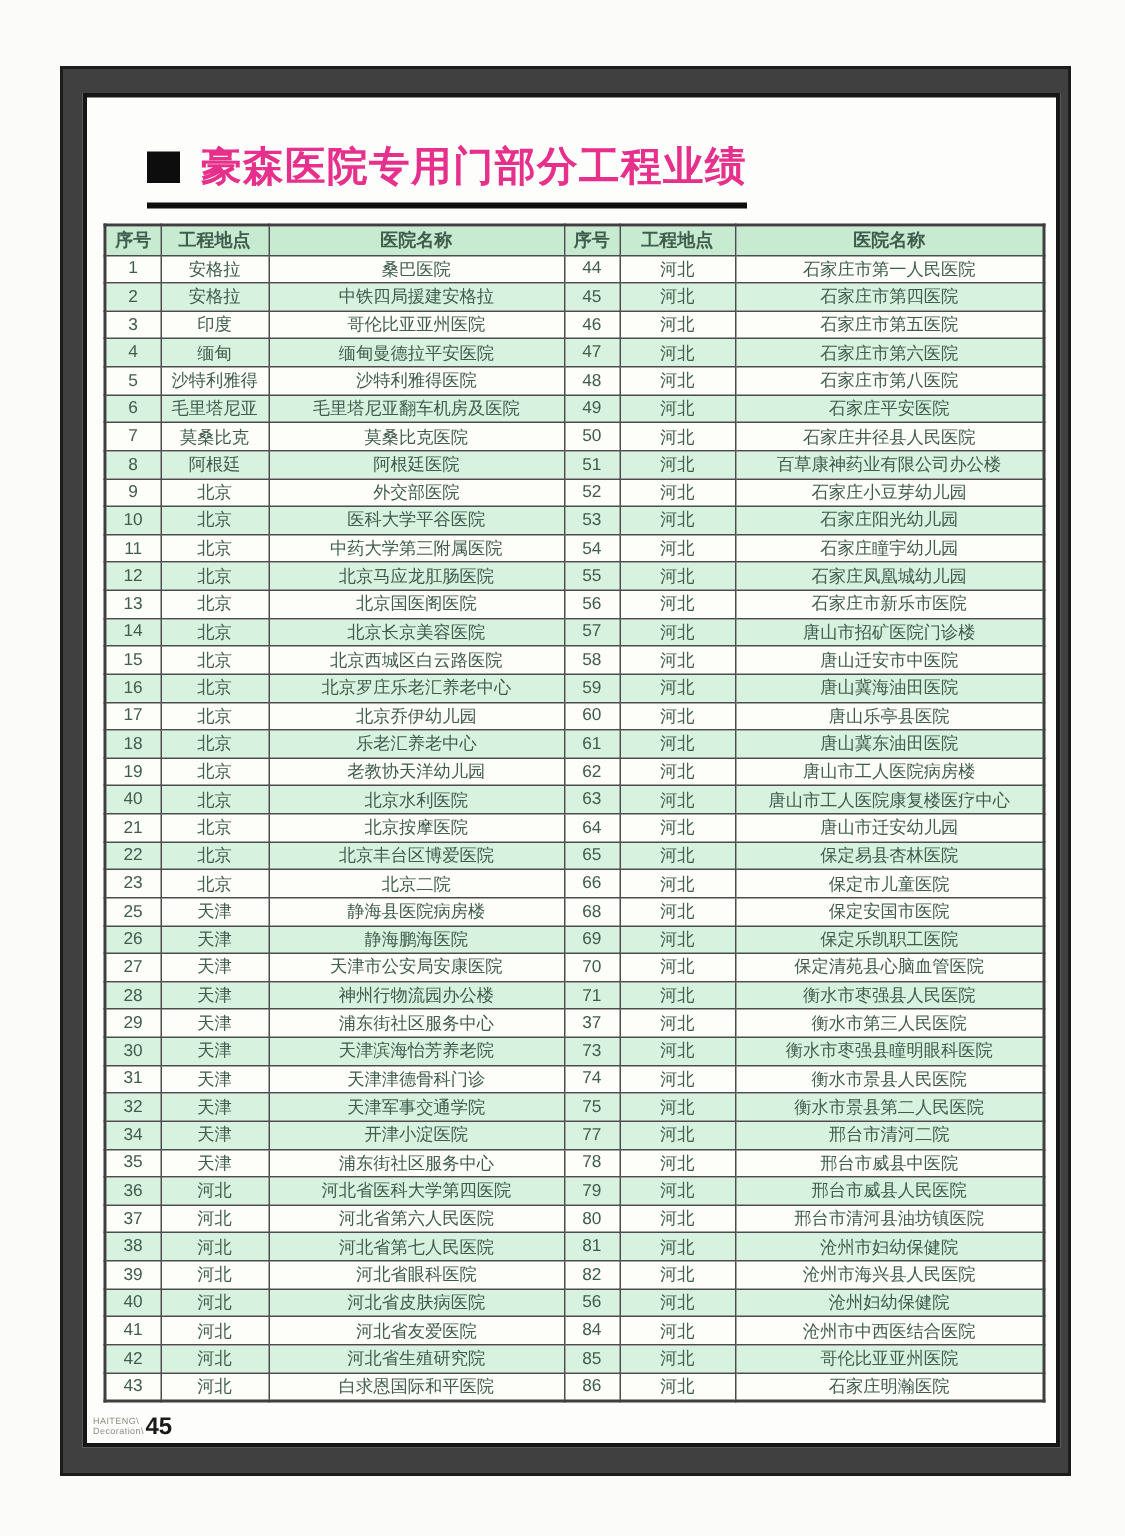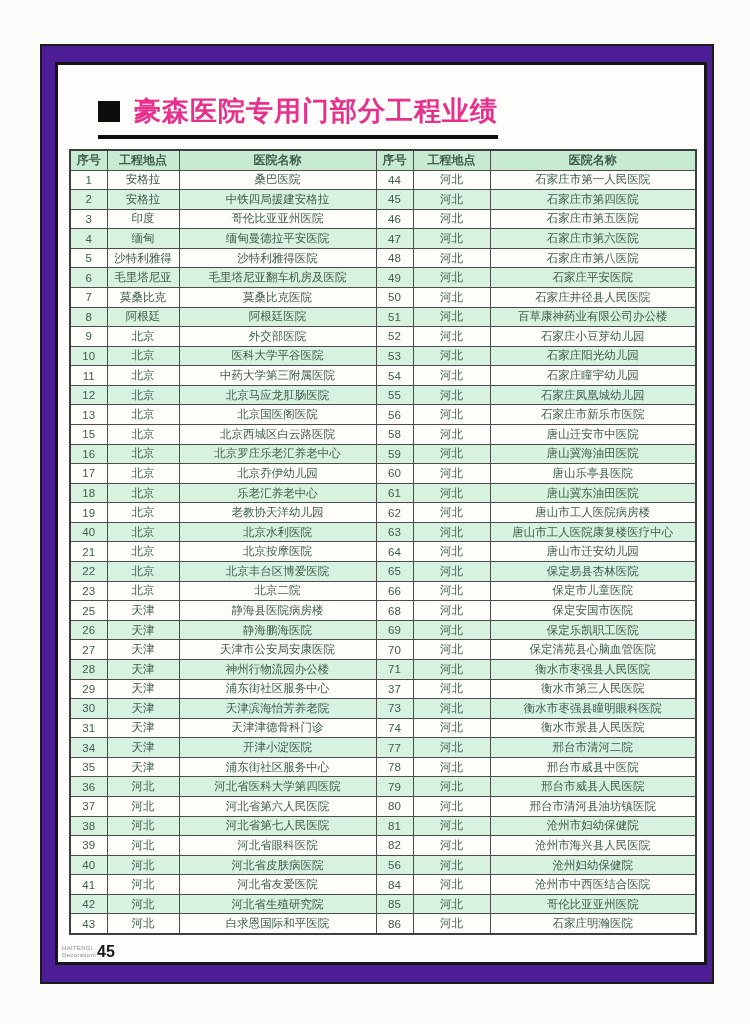--- a/index.html
+++ b/index.html
@@ -8,21 +8,21 @@
     background: #fbfbf9;
     font-family: "Liberation Sans", "DejaVu Sans", sans-serif;
     overflow: hidden;
   }
   .page { position: relative; width: 750px; height: 1024px; }
 
   .frame-outer {
     position: absolute; left: 40px; top: 44px;
     width: 674px; height: 940px;
     border: 2px solid #1c1c1c;
-    background: #4c1d95;
+    background: #404040;
   }
   .frame-inner {
     position: absolute; left: 13px; top: 16px;
     width: 652px; height: 903px;
     border: 3px solid #161616;
     background: #fdfdfb;
   }
 
   .title-block {
     position: absolute; left: 40px; top: 28px;
@@ -225,20 +225,28 @@
               <td>石家庄凤凰城幼儿园</td>
             </tr>
             <tr>
               <td>13</td>
               <td>北京</td>
               <td>北京国医阁医院</td>
               <td>56</td>
               <td>河北</td>
               <td>石家庄市新乐市医院</td>
             </tr>
+            <tr class="green">
+              <td>14</td>
+              <td>北京</td>
+              <td>北京长京美容医院</td>
+              <td>57</td>
+              <td>河北</td>
+              <td>唐山市招矿医院门诊楼</td>
+            </tr>
             <tr>
               <td>15</td>
               <td>北京</td>
               <td>北京西城区白云路医院</td>
               <td>58</td>
               <td>河北</td>
               <td>唐山迁安市中医院</td>
             </tr>
             <tr class="green">
               <td>16</td>
@@ -352,20 +360,28 @@
               <td>河北</td>
               <td>衡水市枣强县瞳明眼科医院</td>
             </tr>
             <tr>
               <td>31</td>
               <td>天津</td>
               <td>天津津德骨科门诊</td>
               <td>74</td>
               <td>河北</td>
               <td>衡水市景县人民医院</td>
+            </tr>
+            <tr class="green">
+              <td>32</td>
+              <td>天津</td>
+              <td>天津军事交通学院</td>
+              <td>75</td>
+              <td>河北</td>
+              <td>衡水市景县第二人民医院</td>
             </tr>
             <tr class="green">
               <td>34</td>
               <td>天津</td>
               <td>开津小淀医院</td>
               <td>77</td>
               <td>河北</td>
               <td>邢台市清河二院</td>
             </tr>
             <tr>

